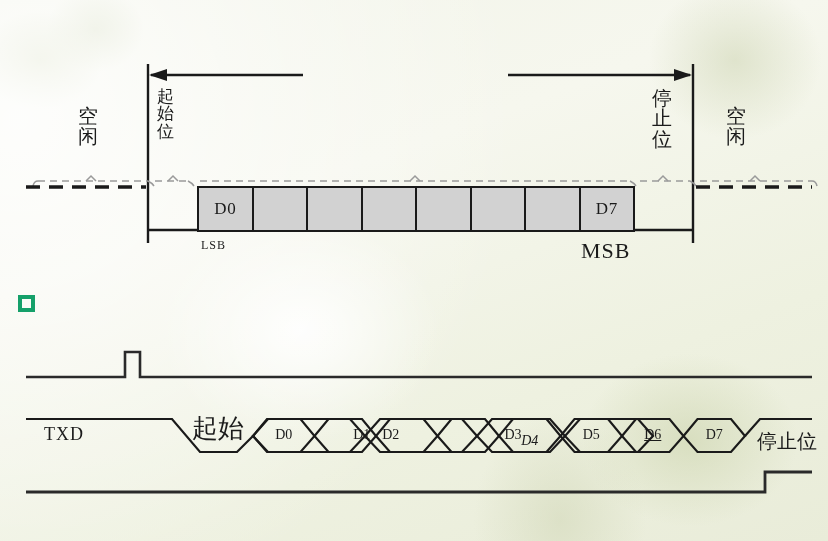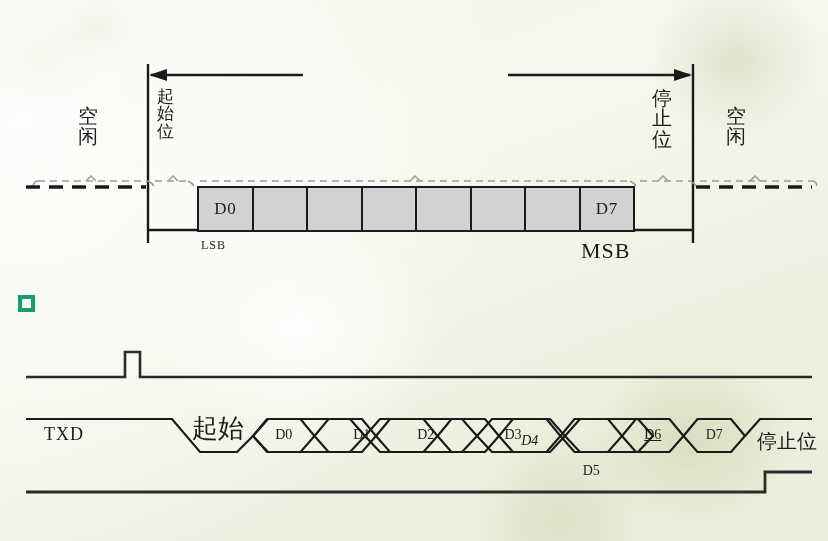--- a/index.html
+++ b/index.html
@@ -165,21 +165,21 @@
   <div class="lbl" style="left:26px;top:424px;font-size:18px;letter-spacing:1px;margin-left:18px;">TXD</div>
 
 
   <div class="lbl" style="left:192px;top:411px;font-size:26px;">起始</div>
 
   <div class="lbl" style="left:757px;top:428px;font-size:20px;">停止位</div>
 
   <div id="txdlabels">
       <div class="hexlbl" style="left: 253px; top: 427px; width: 61.5px;">D0</div>
       <div class="hexlbl" style="left: 331px; top: 427px; width: 61.5px;">D1</div>
-      <div class="hexlbl" style="left: 395px; top: 427px; width: 61.5px;">D2</div>
+      <div class="hexlbl" style="left: 360px; top: 427px; width: 61.5px;">D2</div>
       <div class="hexlbl" style="left: 460px; top: 427px; width: 61.5px; text-align: right;">D3</div>
       <div class="hexlbl" style="left: 499px; top: 433px; width: 61.5px; font-style: italic;">D4</div>
-      <div class="hexlbl" style="left: 560.5px; top: 427px; width: 61.5px; margin-top: 36px;">D5</div>
+      <div class="hexlbl" style="left: 560.5px; top: 427px; width: 61.5px;">D5</div>
       <div class="hexlbl" style="left: 622px; top: 427px; width: 61.5px; text-decoration: underline;">D6</div>
       <div class="hexlbl" style="left: 683.5px; top: 427px; width: 61.5px;">D7</div>
     </div>
 
 </div>
 
 </body></html>

